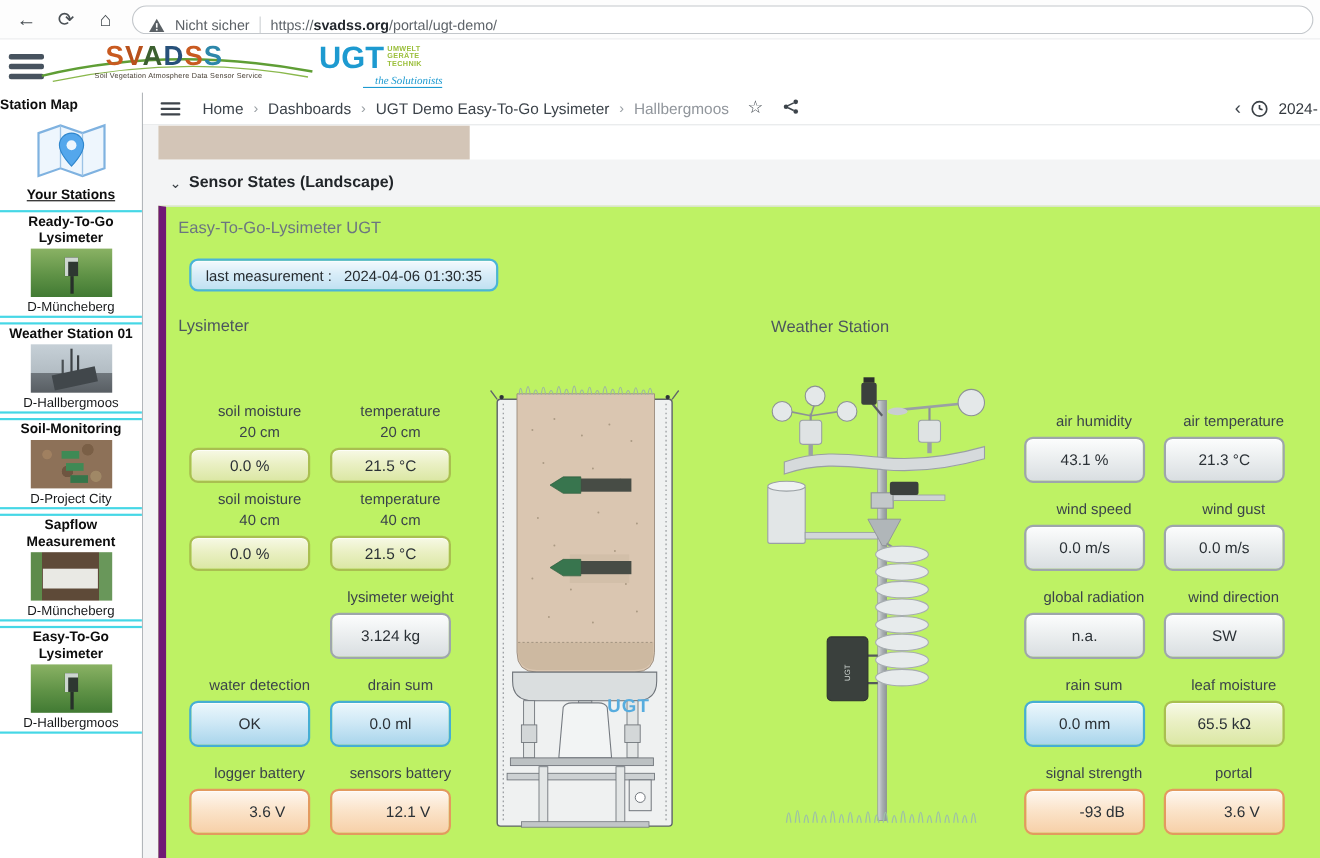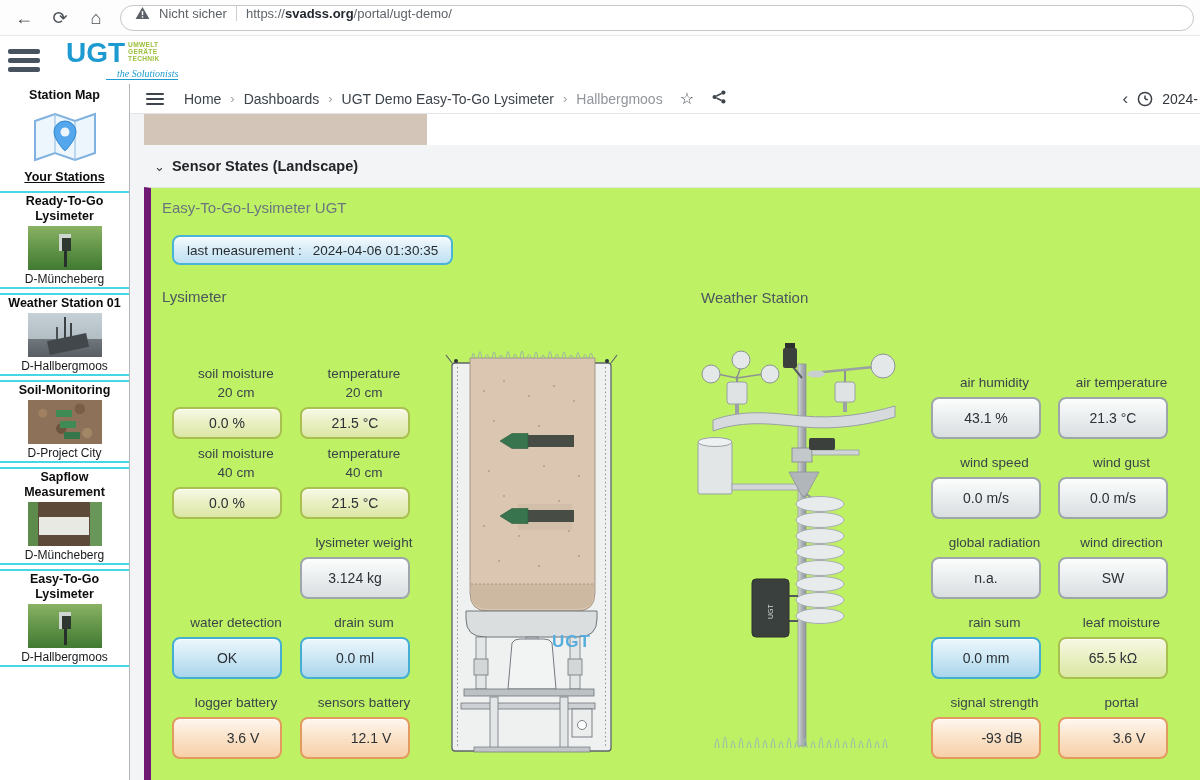--- a/index.html
+++ b/index.html
@@ -3,21 +3,21 @@
 <meta charset="utf-8">
 <style>
   html,body{margin:0;padding:0;}
   body{width:1200px;height:780px;overflow:hidden;background:#fff;
        font-family:"Liberation Sans",sans-serif;color:#222;}
   
   .browser-bar{height:36px;display:flex;align-items:center;background:#fdfdfd;
     border-bottom:1px solid #e6e8ea;padding-left:6px;box-sizing:border-box;}
   .nav-btn{width:36px;text-align:center;font-size:18px;color:#4a5055;cursor:pointer;line-height:36px;}
   .address-bar{flex:1;height:26px;margin:0 6px 0 6px;border:1px solid #c3c7cb;border-radius:14px;
-    display:flex;align-items:flex-start;padding:0 14px;gap:9px;background:#fff;min-width:0;box-sizing:border-box;}
+    display:flex;align-items:flex-end;padding:0 14px;gap:9px;background:#fff;min-width:0;box-sizing:border-box;}
   .warn-text{font-size:13px;color:#5c6166;white-space:nowrap;}
   .url-divider{width:1px;height:15px;background:#ccd0d3;}
   .url{font-size:13px;color:#5e646a;white-space:nowrap;overflow:hidden;}
   .url b{color:#23282e;}
   
   .logo-bar{height:48px;display:flex;align-items:center;background:#fff;position:relative;}
   .hamburger{margin-left:8px;width:32px;cursor:pointer;}
   .hamburger div{height:5px;background:#47535f;border-radius:2px;margin:4px 0;}
   .svadss{position:relative;width:210px;height:46px;margin-left:14px;}
   .svadss-letters{position:absolute;left:42px;top:0px;font-size:25px;font-weight:bold;letter-spacing:1px;}
@@ -27,21 +27,21 @@
   .svadss-sub{position:absolute;left:32px;top:29px;font-size:6.6px;color:#463e33;letter-spacing:.2px;white-space:nowrap;}
   .svadss-arcs{position:absolute;left:-18px;top:0;}
   .ugt{display:flex;align-items:flex-start;margin-left:26px;position:relative;height:44px;}
   .ugt-name{font-size:28px;font-weight:bold;color:#1d9ad0;line-height:30px;}
   .ugt-right{margin-left:3px;margin-top:3px;font-size:6.6px;line-height:7px;color:#9bbf3b;font-weight:bold;letter-spacing:.3px;}
   .ugt-tag{position:absolute;left:40px;top:30px;font-size:10px;color:#1d9ad0;font-style:italic;
     font-family:"Liberation Serif",serif;border-bottom:1px solid #1d9ad0;white-space:nowrap;padding-left:11px;}
   
   .app{display:flex;height:696px;}
   .sidebar{width:130px;min-width:130px;border-right:1px solid #b2b6ba;box-sizing:border-box;background:#fff;}
-  .sb-title{font-size:12.5px;font-weight:bold;text-align:center;padding-top:4px;color:#0d0d0d;}
+  .sb-title{font-size:12.5px;font-weight:bold;text-align:left;padding-top:4px;color:#0d0d0d;}
   .map-icon{display:block;margin:8px auto 6px;cursor:pointer;}
   .your-stations{display:block;font-size:12.5px;font-weight:bold;text-align:center;
     text-decoration:underline;color:#0d0d0d;margin-bottom:7px;cursor:pointer;}
   .station{border-top:2px solid #45d7e6;border-bottom:2px solid #45d7e6;margin-bottom:4px;
     padding:1px 0 1px;cursor:pointer;background:#fff;}
   .st-name{font-size:12.5px;font-weight:bold;text-align:center;line-height:15px;color:#0c0c0c;}
   .st-photo{width:74px;height:44px;margin:2px auto;position:relative;overflow:hidden;background:#999;}
   .st-loc{font-size:12px;text-align:center;color:#17191b;line-height:14px;}
   
   .ph-lysimeter-grass{background:linear-gradient(180deg,#8ab264 0%,#5f9246 55%,#417a33 100%);}
@@ -126,20 +126,28 @@
     <span class="url"><span>https://</span><b>svadss.org</b><span>/portal/ugt-demo/</span></span>
   </div>
 </div>
 
 <div class="logo-bar">
   <div class="hamburger">
       <div></div>
       <div></div>
       <div></div>
     </div>
+  <div class="svadss">
+    <svg class="svadss-arcs" width="250" height="46" viewBox="0 0 250 46">
+      <path d="M2 32 Q118 4 248 28" stroke="#5f9e35" stroke-width="2.2" fill="none"></path>
+      <path d="M12 37 Q130 12 244 33" stroke="#8ab84c" stroke-width="1.2" fill="none"></path>
+    </svg>
+    <div class="svadss-letters"><span class="L0">S</span><span class="L1">V</span><span class="L2">A</span><span class="L3">D</span><span class="L4">S</span><span class="L5">S</span></div>
+    <div class="svadss-sub">Soil Vegetation Atmosphere Data Sensor Service</div>
+  </div>
   <div class="ugt">
     <span class="ugt-name">UGT</span>
     <span class="ugt-right">
       <span>UMWELT</span><br>
       <span>GERÄTE</span><br>
       <span>TECHNIK</span>
     </span>
     <span class="ugt-tag">the Solutionists</span>
   </div>
 </div>

